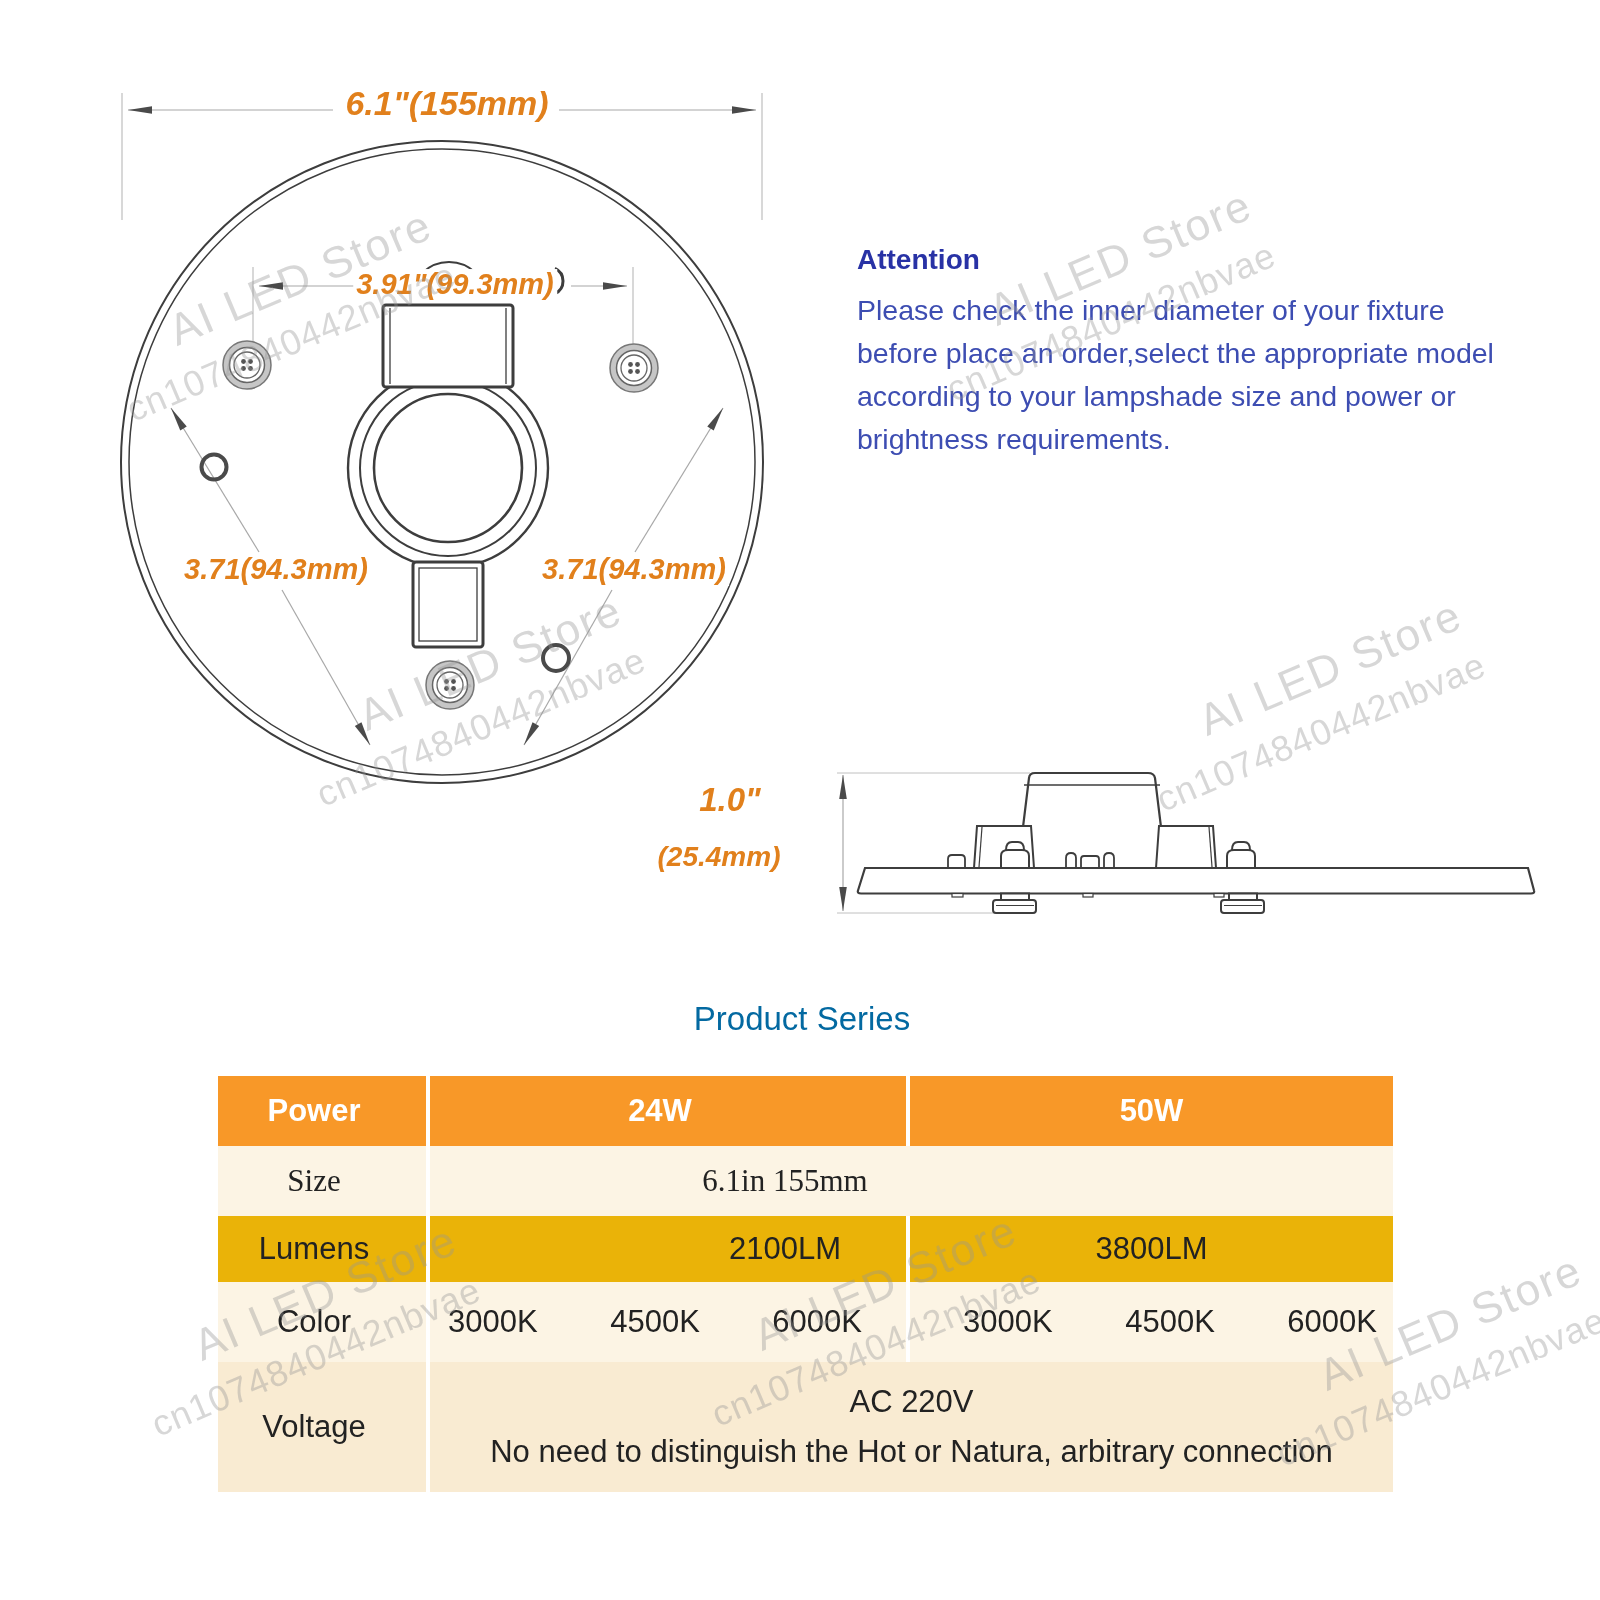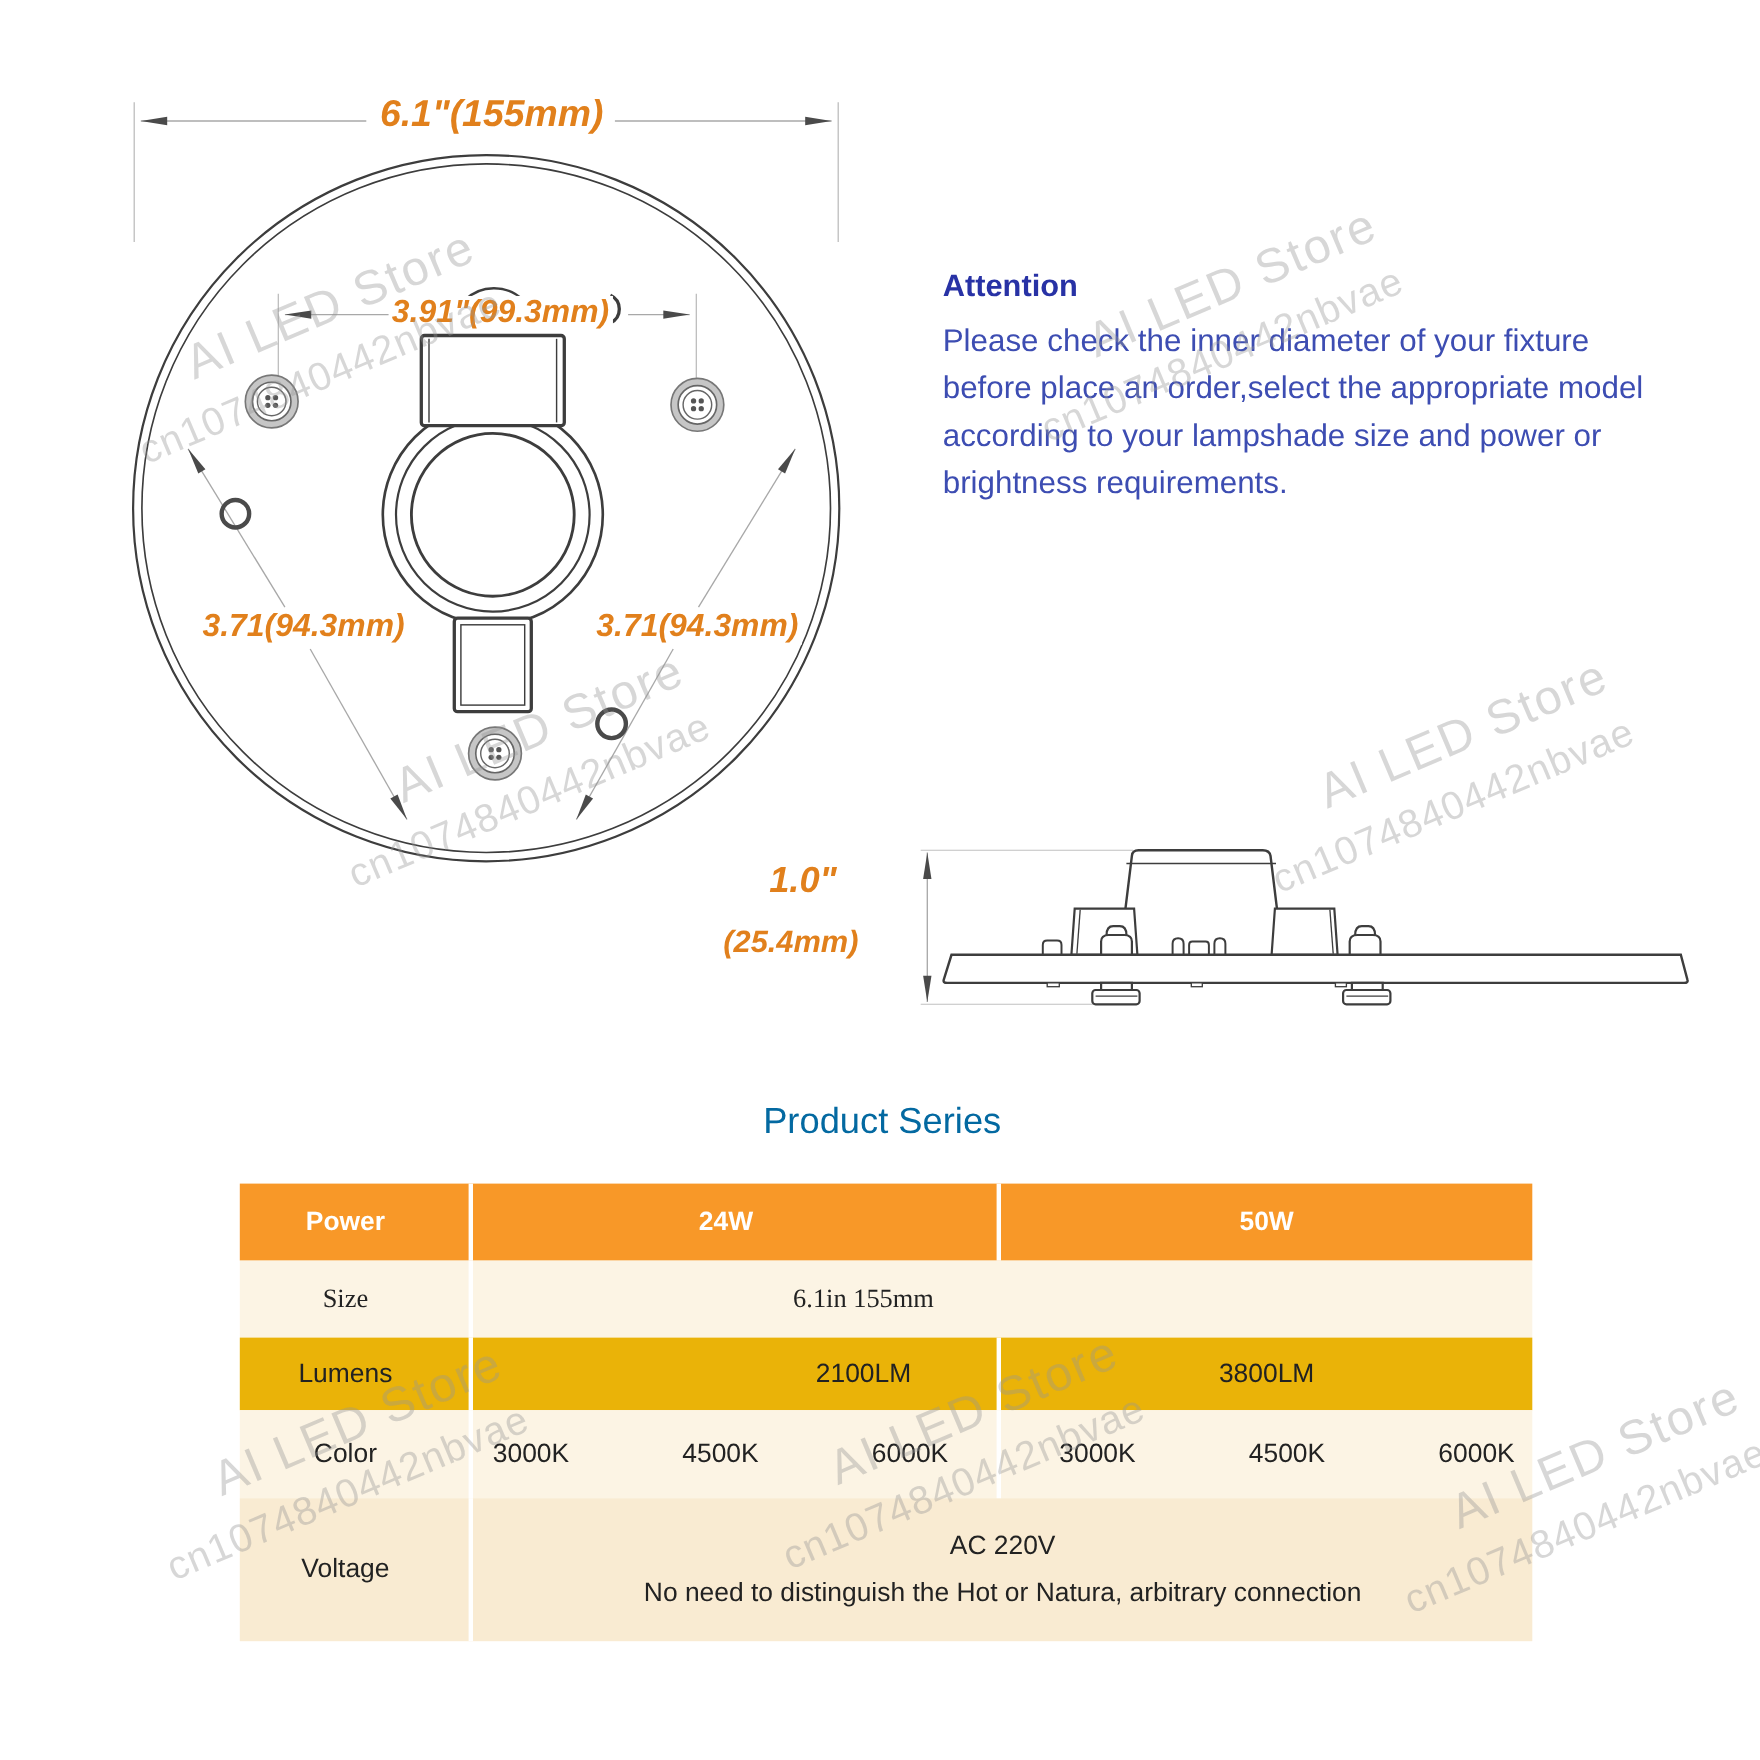--- a/index.html
+++ b/index.html
@@ -25,21 +25,21 @@
   
   #ps-title {
     position:absolute; left:802px; top:1000px; transform:translateX(-50%);
     color:#0369a1; font-size:33px; white-space:nowrap;
   }
   #spec-table { position:absolute; left:218px; top:1076px; width:1175px; }
   .t-row { display:grid; grid-template-columns:192px 480px 503px; }
   .t-row.merged { grid-template-columns:192px 983px; }
   .cell {
     display:flex; align-items:center; justify-content:center;
-    font-size:24px; color:#222; box-sizing:border-box;
+    font-size:31px; color:#222; box-sizing:border-box;
   }
   .cell.sep { border-left:4px solid #fff;margin-left:16px; }
   .hdr { height:70px; background:#F89828; }
   .hdr .cell { color:#fff; font-weight:700; }
   .r-size   { height:70px; background:#FCF4E4;font-family:Liberation Serif, serif; }
   .r-lumens { height:66px; background:#eab308; }
   .r-color  { height:80px; background:#FCF4E4;text-align:center; }
   .r-volt   { height:130px; background:#F9EBD2; }
   .val-offset { padding-left:250px; }            
   .colors-cell { justify-content:space-between; }

